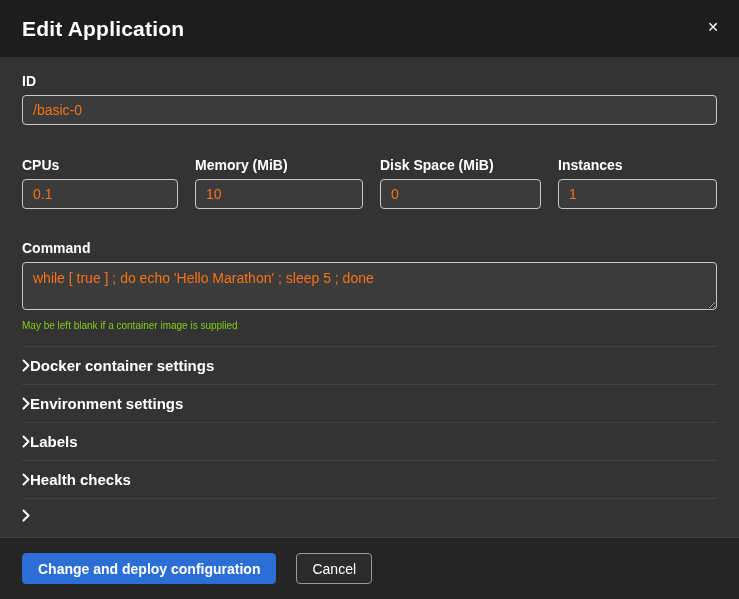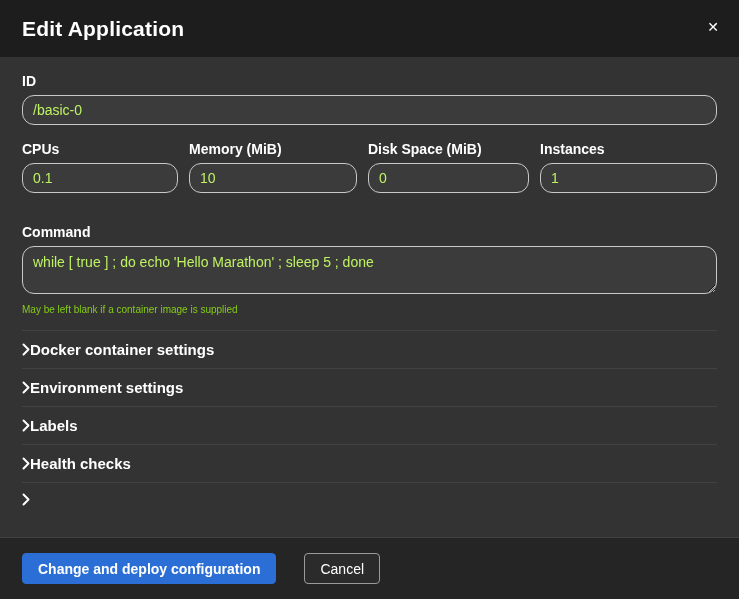--- a/index.html
+++ b/index.html
@@ -49,38 +49,38 @@
     display: block;
     font-size: 14px;
     font-weight: 700;
     margin-bottom: 6px;
     color: #ffffff;
   }
   .text-input, .text-area {
     width: 100%;
     background: #3b3b3b;
     border: 1px solid #c9c9c9;
-    border-radius: 12px;
-    color: #bef264;
+    border-radius: 4px;
+    color: #f97316;
     font-size: 14px;
     padding: 6px 10px;
     font-family: "Liberation Sans", sans-serif;
     outline: none;
   }
   .text-input { height: 30px; }
   .text-area {
     height: 48px;
     resize: both;
     line-height: 1.3;
   }
   .field-row4 {
     display: grid;
     grid-template-columns: 156px 168px 161px 1fr;
-    column-gap: 11px;
-    margin-top: 16px;
+    column-gap: 17px;
+    margin-top: 32px;
   }
   .field-block { margin-top: 0; }
   .field-block.spaced { margin-top: 31px; }
   .help-text {
     color: #84cc16;
     font-size: 10px;
     margin-top: 6px;
   }
   
   .sections {
@@ -107,21 +107,21 @@
     flex: 0 0 auto;
   }
   
   .modal-footer {
     flex: 0 0 auto;
     background: #252525;
     border-top: 1px solid #414141;
     padding: 15px 22px;
     display: flex;
     align-items: center;
-    gap: 28px;
+    gap: 20px;
   }
   .btn {
     border-radius: 4px;
     font-size: 14px;
     font-weight: 600;
     padding: 7px 15px;
     height: 31px;
     cursor: pointer;
     font-family: "Liberation Sans", sans-serif;
     line-height: 1;

